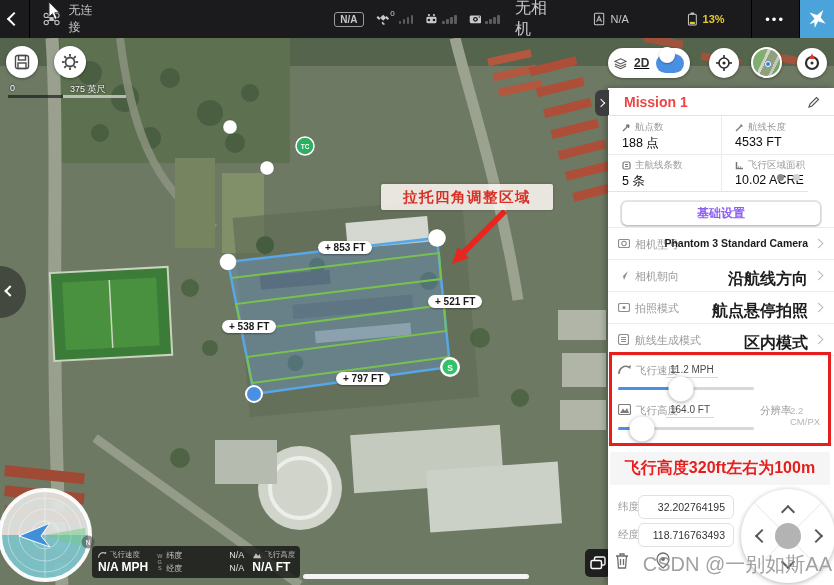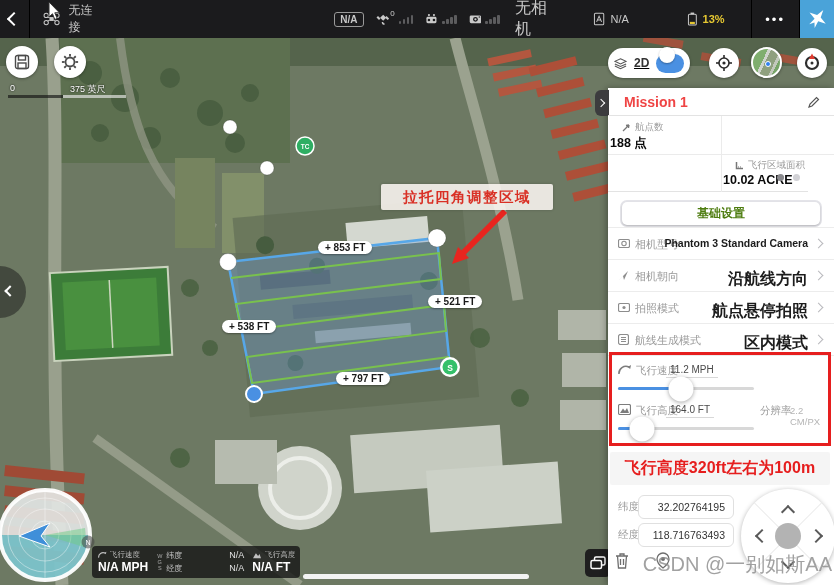--- a/index.html
+++ b/index.html
@@ -48,27 +48,27 @@
   .panel{left:608px;top:88px;width:226px;height:497px;background:#fff;z-index:35;box-shadow:-2px 0 6px rgba(0,0,0,.3);}
   .panel .hdr{position:absolute;left:0;top:0;width:226px;height:28px;border-bottom:1px solid #e3e3e3;}
   .panel .hdr .title{position:absolute;left:16px;top:6px;font-size:14px;font-weight:bold;color:#ef4444;}
   .side-tab{position:absolute;left:-13px;top:2px;width:14px;height:26px;background:#3c3c3e;border-radius:6px 0 0 6px;display:flex;align-items:center;justify-content:center;}
   .side-tab .chev{width:6px;height:6px;border-right:1.5px solid #fff;border-top:1.5px solid #fff;transform:rotate(45deg);margin-left:-2px;}
   .stats{position:absolute;left:0;top:28px;width:200px;height:76px;border-bottom:1px solid #e3e3e3;}
   .stats .vdiv{position:absolute;left:113px;top:0;width:1px;height:76px;background:#ebebeb;}
   .stats .hdiv{position:absolute;left:0;top:38px;width:226px;height:1px;background:#ebebeb;}
   .stat-cell{position:absolute;width:110px;height:38px;}
   .stat-cell .lr{display:flex;align-items:center;gap:4px;margin:5px 0 1px 14px;color:#9a9a9a;font-size:9.5px;}
-  .stat-cell .val{margin-left:2px;font-size:12.5px;font-weight:bold;color:#0a0a0a;}
+  .stat-cell .val{margin-left:14px;font-size:12.5px;font-weight:normal;color:#0a0a0a;}
   .dots{position:absolute;right:34px;top:86px;display:flex;gap:9px;}
   .dots i{width:7px;height:7px;border-radius:50%;}
   .dots i.d1{background:#8a8a8e;} .dots i.d2{background:#d2d2d6;}
   .tabs{position:absolute;left:12px;top:112px;width:202px;height:27px;background:#e4e4e9;border-radius:7px;display:flex;padding:2px;}
   .tabs .seg{flex:1;display:flex;align-items:center;justify-content:center;font-size:12px;color:#4a4a4a;border-radius:5px;}
-  .tabs .seg.active{background:#fff;color:#4d7c0f;font-weight:bold;box-shadow:0 1px 2px rgba(0,0,0,.2);}
+  .tabs .seg.active{background:#fff;color:#8b5cf6;font-weight:bold;box-shadow:0 1px 2px rgba(0,0,0,.2);}
   .srow{position:absolute;left:0;width:226px;height:32px;border-top:1px solid #ececec;}
   .srow .icon{position:absolute;left:10px;top:10px;}
   .srow .lbl{position:absolute;left:27px;top:9px;font-size:11px;color:#9a9a9a;}
   .srow .val{position:absolute;right:26px;top:9px;font-size:16px;font-weight:bold;color:#1c1c1c;}
   .srow .chev-r-sm{position:absolute;right:12px;top:12px;}
   .anno-box{position:absolute;left:1px;top:264px;width:222px;height:94px;border:3px solid #e61e1e;z-index:6;pointer-events:none;}
   .slider-lbl{font-size:10.5px;color:#9a9a9a;}
   .slider-val{font-size:10px;color:#4a4a4a;border-bottom:1px solid #d8d8d8;padding:0 4px 2px 4px;}
   .track{position:absolute;left:10px;width:136px;height:3px;border-radius:2px;background:#d8d8d8;}
   .track .fill{position:absolute;left:0;top:0;height:3px;border-radius:2px;background:#4a90e2;}
@@ -397,20 +397,39 @@
         <div class="hdiv"></div>
       <div class="stat-cell" style="left:0;top:0;">
         <div class="lr">
             <svg width="9" height="9" viewBox="0 0 9 9">
               <path d="M1,8 L7,2 M7,2 l-3,0.5 M7,2 l-0.5,3" stroke="#777" stroke-width="1.3" fill="none"></path>
             </svg>
           <span>航点数</span>
           </div>
         <div class="val">188 点</div>
       </div>
+      <div class="stat-cell" style="left:113px;top:0;">
+        <div class="lr">
+            <svg width="9" height="9" viewBox="0 0 9 9">
+              <path d="M1,8 L6.5,2.5 M5.5,1.5 l2,2" stroke="#777" stroke-width="1.3" fill="none"></path>
+            </svg>
+          <span>航线长度</span>
+          </div>
+        <div class="val">4533 FT</div>
+      </div>
+      <div class="stat-cell" style="left:0;top:38px;">
+        <div class="lr">
+            <svg width="9" height="9" viewBox="0 0 9 9">
+              <rect x="1" y="1" width="7" height="7" rx="1.5" fill="none" stroke="#777" stroke-width="1.2"></rect>
+              <path d="M3,3.5 h3 M3,5.5 h3" stroke="#777" stroke-width="1"></path>
+            </svg>
+          <span>主航线条数</span>
+          </div>
+        <div class="val">5 条</div>
+      </div>
       <div class="stat-cell" style="left:113px;top:38px;">
         <div class="lr">
             <svg width="9" height="9" viewBox="0 0 9 9">
               <path d="M1.5,1 L1.5,7.5 L8,7.5" stroke="#777" stroke-width="1.5" fill="none"></path>
               <path d="M3,6 h1 M5,6 h1" stroke="#777" stroke-width="1"></path>
             </svg>
           <span>飞行区域面积</span>
           </div>
         <div class="val">10.02 ACRE</div>
       </div>

